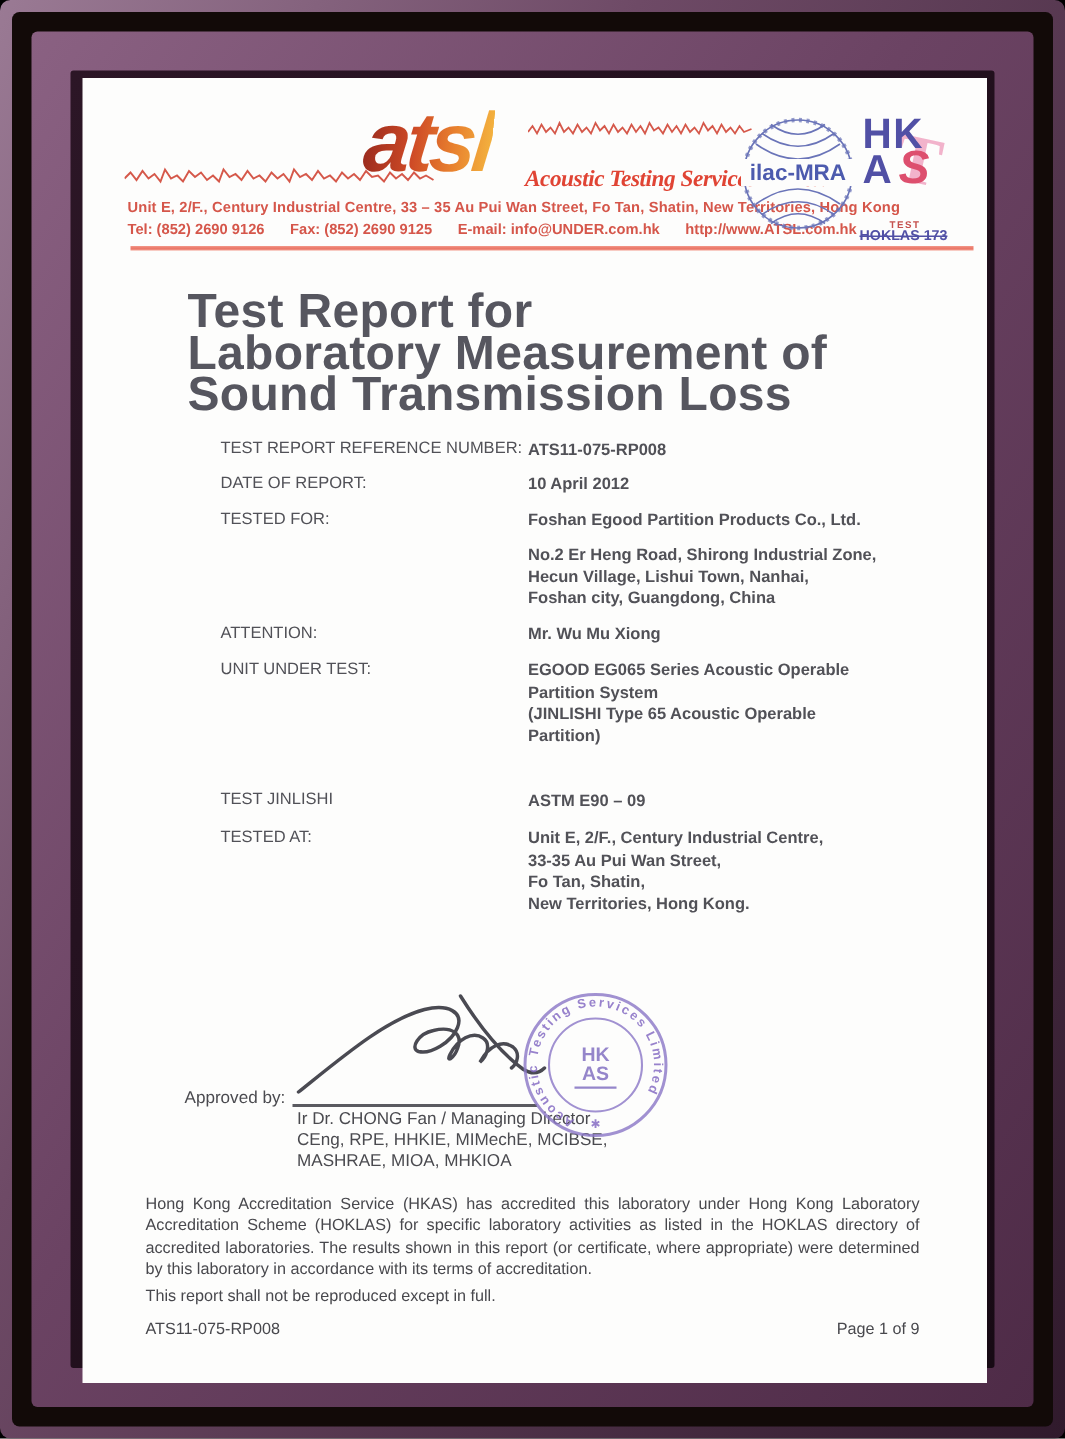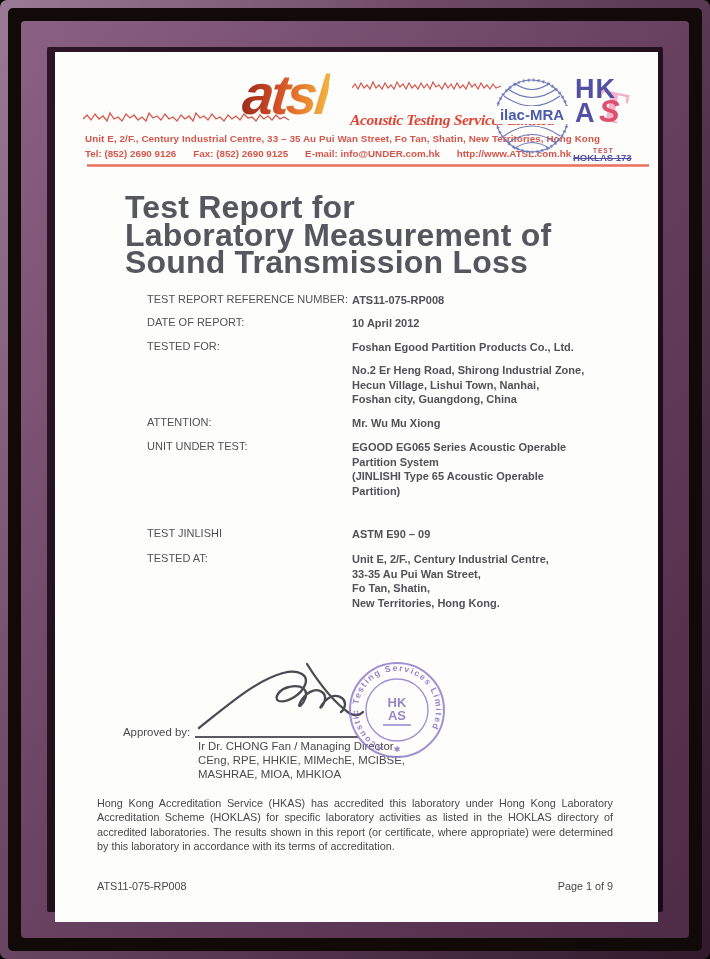--- a/index.html
+++ b/index.html
@@ -183,18 +183,19 @@
     <text font-size="8.6" font-weight="bold" fill="#8268c2" letter-spacing="1.5" font-family="Liberation Sans, sans-serif">
       <textPath href="#ringpath" startOffset="14">Acoustic  Testing  Services  Limited</textPath>
     </text>
     <text x="50" y="92" text-anchor="middle" font-size="8" fill="#8268c2">✱</text>
     <text x="50" y="47" text-anchor="middle" font-size="13" font-weight="bold" fill="#7f6cc0" font-family="Liberation Sans, sans-serif">HK</text>
     <text x="50" y="60" text-anchor="middle" font-size="13" font-weight="bold" fill="#7f6cc0" font-family="Liberation Sans, sans-serif">AS</text>
     <path d="M36 65 L64 65" stroke="#7f6cc0" stroke-width="1.5"></path>
   </svg>
 
   <div class="abs accr">Hong Kong Accreditation Service (HKAS) has accredited this laboratory under Hong Kong Laboratory Accreditation Scheme (HOKLAS) for specific laboratory activities as listed in the HOKLAS directory of accredited laboratories. The results shown in this report (or certificate, where appropriate) were determined by this laboratory in accordance with its terms of accreditation.</div>
+  <div class="abs note">This report shall not be reproduced except in full.</div>
   <div class="abs pagebar">
     <span>ATS11-075-RP008</span>
     <span class="pg">Page 1 of 9</span>
   </div>
 
 </div>
 
 </body></html>

